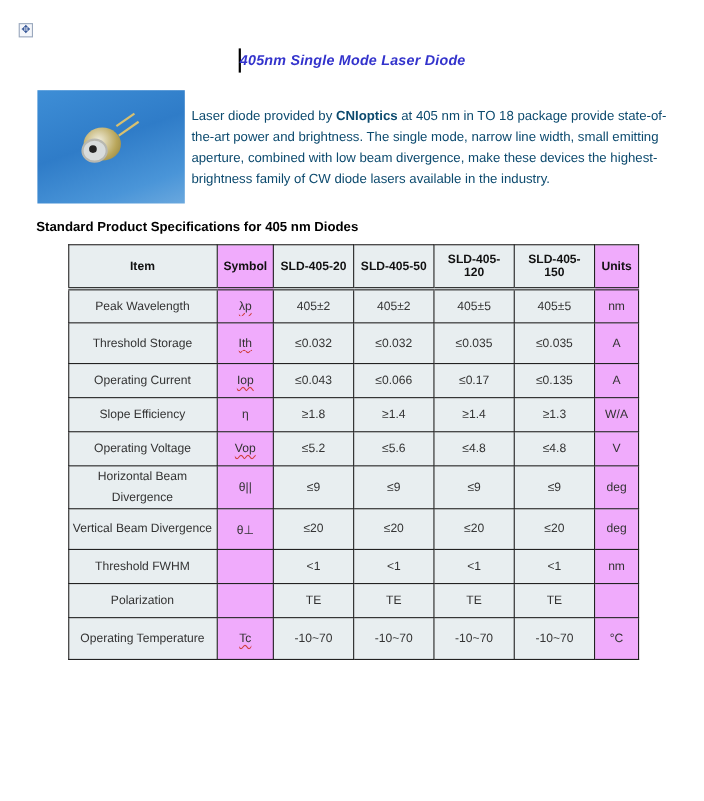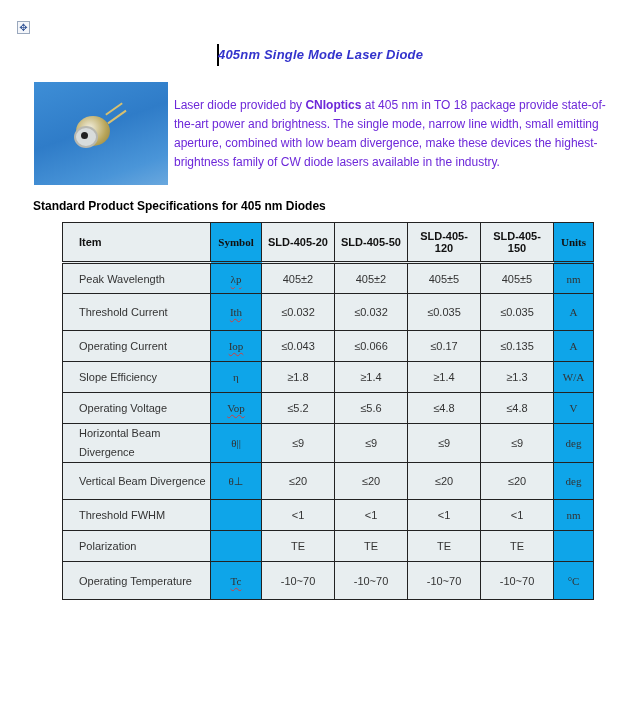--- a/index.html
+++ b/index.html
@@ -6,31 +6,31 @@
   body { width: 640px; height: 728px; position: relative; overflow: hidden; font-family: "Liberation Sans", sans-serif; color: #222; }
   .move-handle { position: absolute; left: 17px; top: 21px; width: 11px; height: 11px; border: 1px solid #9aa8bd; background: #f4f6fa; font-size: 10px; line-height: 11px; text-align: center; color: #3a5a9a; }
   .title { position: absolute; left: 218px; top: 47px; font-size: 13px; font-weight: bold; font-style: italic; color: #3333cc; letter-spacing: 0.2px; text-align: center; }
   .cursor { position: absolute; left: 217px; top: 44px; width: 2px; height: 22px; background: #000; }
   .photo { position: absolute; left: 34px; top: 82px; width: 134px; height: 103px; background: linear-gradient(160deg, #3e8ed6 0%, #2f7cc8 45%, #4a95d8 80%, #6aa8de 100%); overflow: hidden; }
   .photo .can { position: absolute; left: 42px; top: 34px; width: 34px; height: 30px; border-radius: 50%; background: radial-gradient(circle at 40% 40%, #f2efe0, #b9a65a 60%, #8a7a3a); }
   .photo .face { position: absolute; left: 40px; top: 44px; width: 20px; height: 18px; border-radius: 50%; background: #d8dcdc; border: 2px solid #b8b8b0; }
   .photo .hole { position: absolute; left: 47px; top: 50px; width: 7px; height: 7px; border-radius: 50%; background: #222; }
   .photo .pin1 { position: absolute; left: 70px; top: 26px; width: 20px; height: 2px; background: #d8c070; transform: rotate(-35deg); }
   .photo .pin2 { position: absolute; left: 72px; top: 34px; width: 22px; height: 2px; background: #d8c070; transform: rotate(-35deg); }
-  .intro { position: absolute; left: 174px; top: 96px; width: 440px; font-size: 12px; line-height: 19px; color: #6d28d9; }
+  .intro { position: absolute; left: 174px; top: 96px; width: 440px; font-size: 12px; line-height: 19px; color: #0c4a6e; }
   .intro b { font-weight: bold; }
   .section-title { position: absolute; left: 33px; top: 199px; font-size: 12px; font-weight: bold; color: #000000; }
   table.spec { position: absolute; left: 62px; top: 222px; border-collapse: collapse; font-size: 11px; color: #333; }
   table.spec td { border: 1px solid #222; padding: 0 4px; text-align: center; vertical-align: middle; }
-  table.spec td.item { text-align: left; padding-left: 16px; width: 127px; }
+  table.spec td.item { text-align: center; padding-left: 3px; width: 127px; }
   table.spec td.sym { width: 42px; }
   table.spec td.m { width: 64px; }
   table.spec td.u { width: 31px; }
   .shade { background: #e8eef0; }
-  .white { background: #0ea5e9; font-family: Liberation Serif, serif; }
+  .white { background: #f0abfc; }
   tr.head td { height: 38px; font-weight: bold; color: #111; border-bottom: 3px double #222; }
   tr.r { height: 31px; }
   tr.r2 { height: 37px; }
   .squig { text-decoration: underline wavy #d04040; text-decoration-thickness: 1px; text-underline-offset: 2px; }
 </style>
 </head>
 <body>
 
 <div class="move-handle">✥</div>
 <div class="cursor"></div>
@@ -64,21 +64,21 @@
   <tr class="r">
     <td class="item shade">Peak Wavelength</td>
     <td class="sym white"><span class="squig">λp</span></td>
     <td class="m shade">405±2</td>
     <td class="m shade">405±2</td>
     <td class="m shade">405±5</td>
     <td class="m shade">405±5</td>
     <td class="u white">nm</td>
   </tr>
   <tr class="r2">
-    <td class="item shade">Threshold Current</td>
+    <td class="item shade">Threshold Storage</td>
     <td class="sym white"><span class="squig">Ith</span></td>
     <td class="m shade">≤0.032</td>
     <td class="m shade">≤0.032</td>
     <td class="m shade">≤0.035</td>
     <td class="m shade">≤0.035</td>
     <td class="u white">A</td>
   </tr>
   <tr class="r">
     <td class="item shade">Operating Current</td>
     <td class="sym white"><span class="squig">Iop</span></td>

